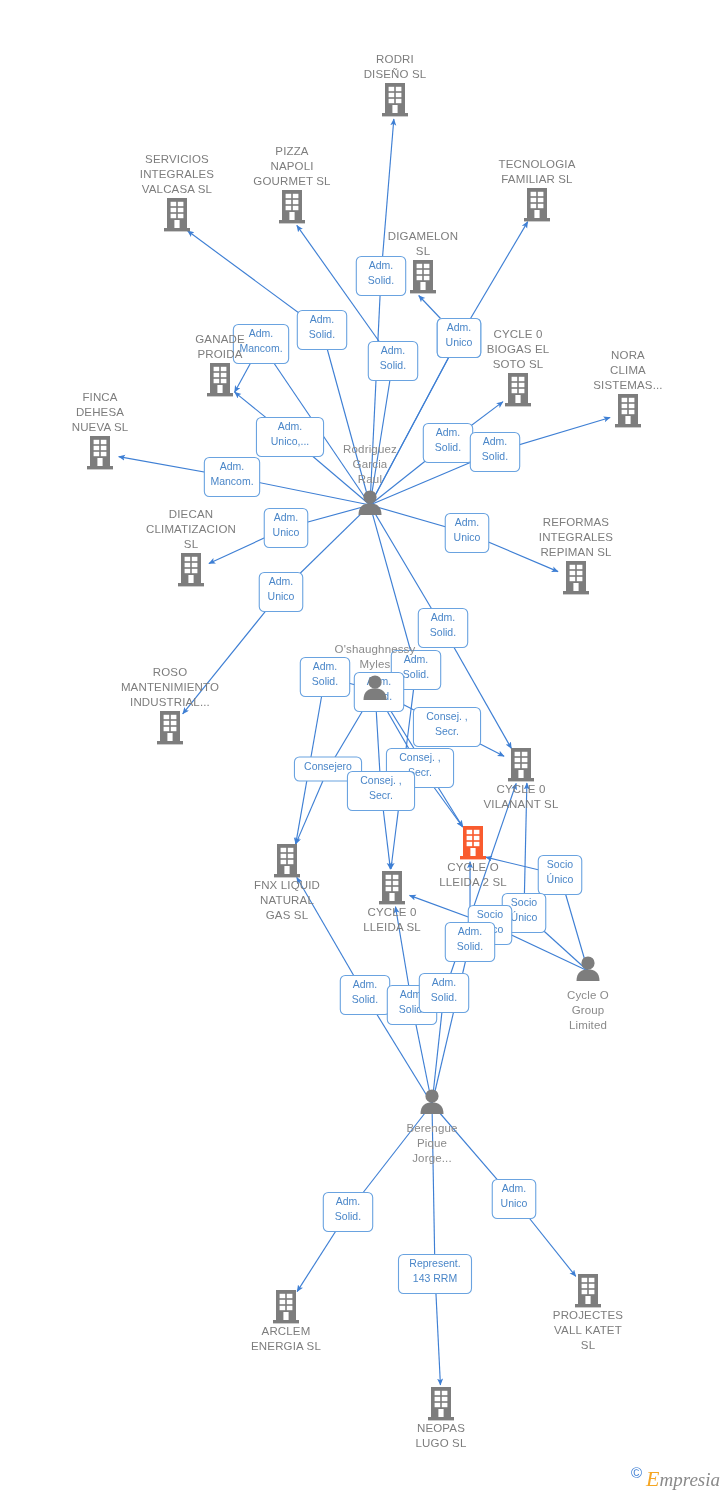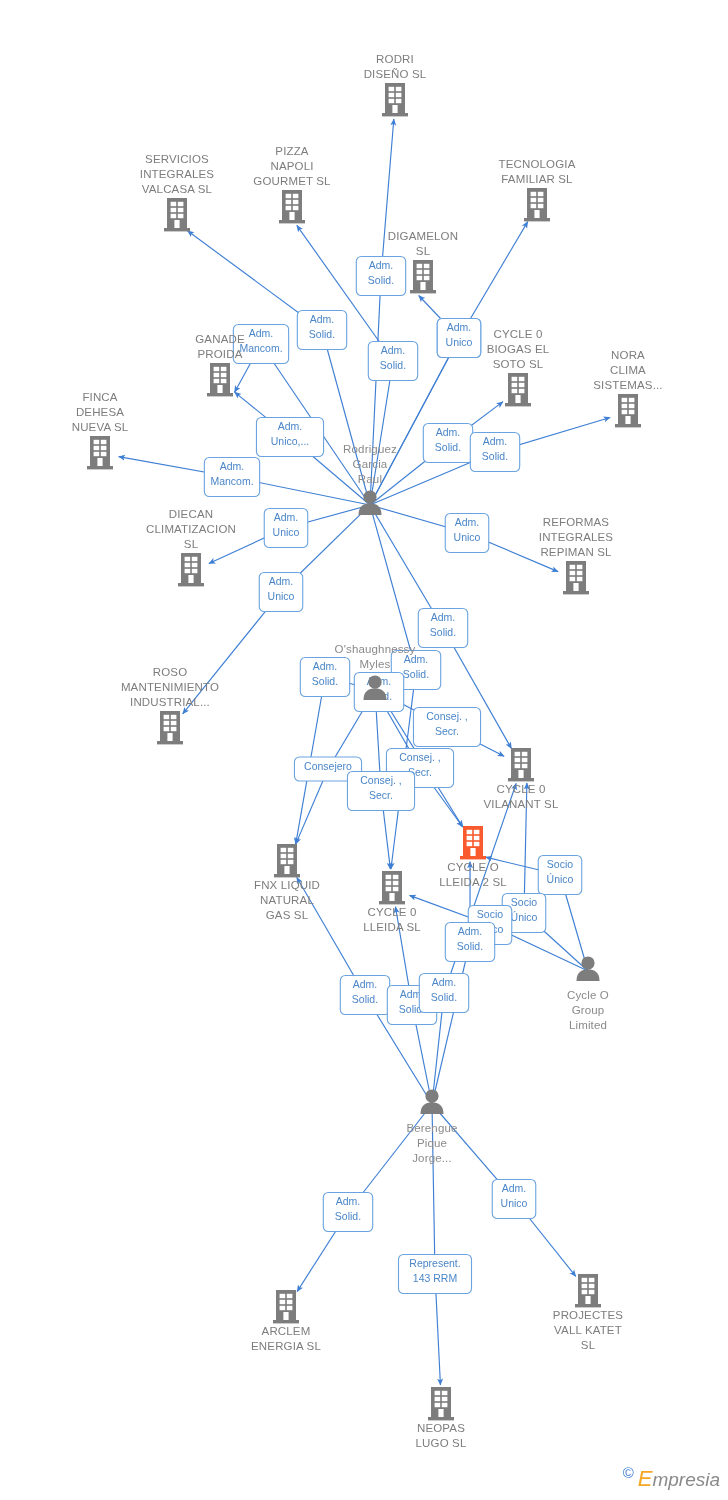--- a/index.html
+++ b/index.html
@@ -75,21 +75,21 @@
   }
   .watermark .copy {
     color: #3e7fd4;
     font-size: 15px;
     font-family: "Liberation Sans", sans-serif;
   }
   .watermark .brand {
     font-size: 19px;
     font-style: italic;
     color: #8a8a8a;
-    font-family: Liberation Sans, sans-serif;
+    font-family: Liberation Serif, serif;
     margin-top: 13px;
   }
   .watermark .brand .cap {
     color: #f5a623;
     font-size: 22px;
   }
 </style>
 </head>
 <body>
 

